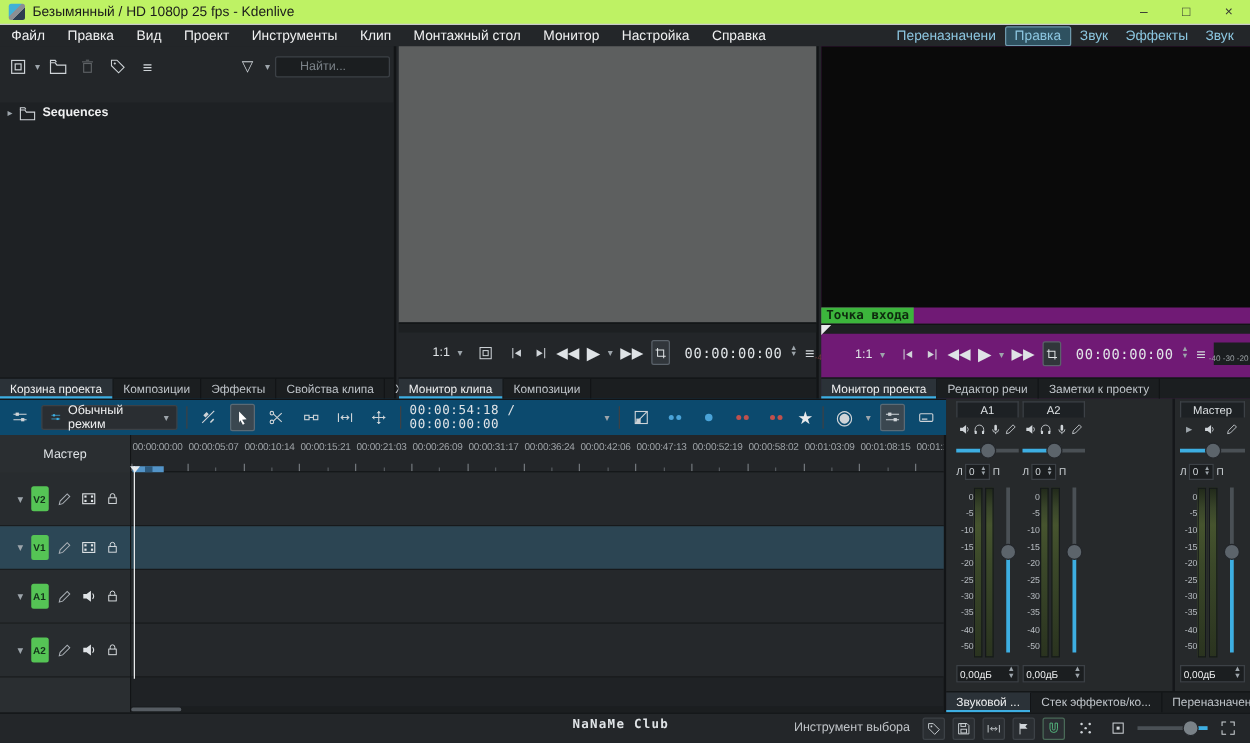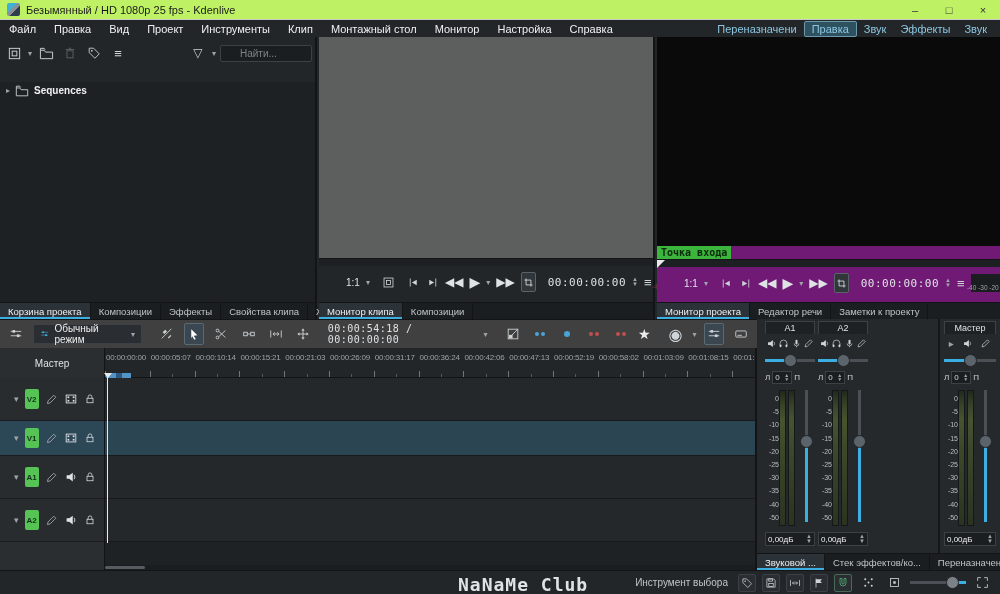--- a/index.html
+++ b/index.html
@@ -63,21 +63,21 @@
     display:flex; align-items:center; justify-content:center; }
   .tc { font-family:"DejaVu Sans Mono",monospace; font-size:11px; color:#dfe3e6; letter-spacing:.5px; }
   .spin { display:flex; flex-direction:column; font-size:6px; line-height:5px; color:#9da5ab; }
   .meter-clip { margin-left:auto; width:54px; height:18px; background:#2b1416; color:#71383a;
     font-size:6.5px; display:flex; align-items:flex-end; justify-content:flex-end; padding:1px 2px; white-space:pre; }
   .meter-proj { margin-left:auto; width:58px; height:18px; color:#9aa0a4;
     background:linear-gradient(90deg,#1b1e20 55%,#1e2b1e 80%,#203520 100%); font-size:6.5px;
     display:flex; align-items:flex-end; justify-content:flex-end; padding:1px 2px; white-space:pre; }
 
   
-  .tl-toolbar { left:0; top:319px; width:757px; height:29px; background:#404040; border-top:1px solid #121416;
+  .tl-toolbar { left:0; top:319px; width:757px; height:29px; background:#0c4a6e; border-top:1px solid #121416;
     display:flex; align-items:center; gap:7px; padding:0 6px; position:absolute; }
   .tl-toolbar .sep { width:1px; height:18px; background:#3c4146; }
   .mode-dd { height:20px; background:#2a2e32; border:1px solid #3c4146; border-radius:2px;
     display:flex; align-items:center; gap:5px; padding:0 6px; font-size:10px; width:118px; }
   .mode-dd .chev { margin-left:auto; }
   .toolbtn { width:22px; height:22px; display:flex; align-items:center; justify-content:center; color:#cfd4d8; border-radius:2px; }
   .toolbtn.active { background:#3a4750; border:1px solid #5a6a75; }
   .dotpair { display:flex; gap:2px; }
   .dot { width:4px; height:4px; border-radius:50%; }
   .star { color:#e8eaec; font-size:14px; }
@@ -143,21 +143,21 @@
   .gainbox { margin-top:4px; height:14px; background:#1b1e20; border:1px solid #3c4146; font-size:8px;
     display:flex; align-items:center; padding:0 2px; color:#eff0f1; }
   .gainbox .spin { margin-left:auto; }
   .mixer-divider { position:absolute; left:181px; top:0; width:2px; height:237px; background:#15171a; }
   .mixer-tabs { position:absolute; left:0; bottom:0; width:243px; }
 
   
   .statusbar { left:0; top:570px; width:1000px; height:24px; background:#232629; border-top:1px solid #121416;
     display:flex; align-items:center; position:absolute; }
   .watermark { position:absolute; left:458px; top:3px; font-family:"DejaVu Sans Mono",monospace;
-    font-size:18px; font-weight:bold; letter-spacing:1px; color:#dfe3e6; }
+    font-size:10px; font-weight:bold; letter-spacing:1px; color:#dfe3e6; }
   .status-right { margin-left:auto; display:flex; align-items:center; gap:6px; padding-right:8px; }
   .tool-label { font-size:10px; color:#c0c4c8; margin-right:4px; }
   .sbtn { width:18px; height:18px; background:#2a2e32; border:1px solid #3c4146; border-radius:2px;
     display:flex; align-items:center; justify-content:center; color:#cfd4d8; }
   .sbtn.magnet-on { color:#54b87e; border-color:#4a6a58; }
   .zoom-slider { position:relative; width:56px; height:13px; }
   .zoom-slider .trk { position:absolute; left:0; top:5px; width:100%; height:3px; background:#4a5055; }
   .zoom-slider .fill { position:absolute; left:42px; top:5px; right:0; height:3px; background:#3daee2; }
   .zoom-slider .knob { position:absolute; left:36px; top:0; width:13px; height:13px;
     background:#7a8288; border:1px solid #23262a; border-radius:50%; }

